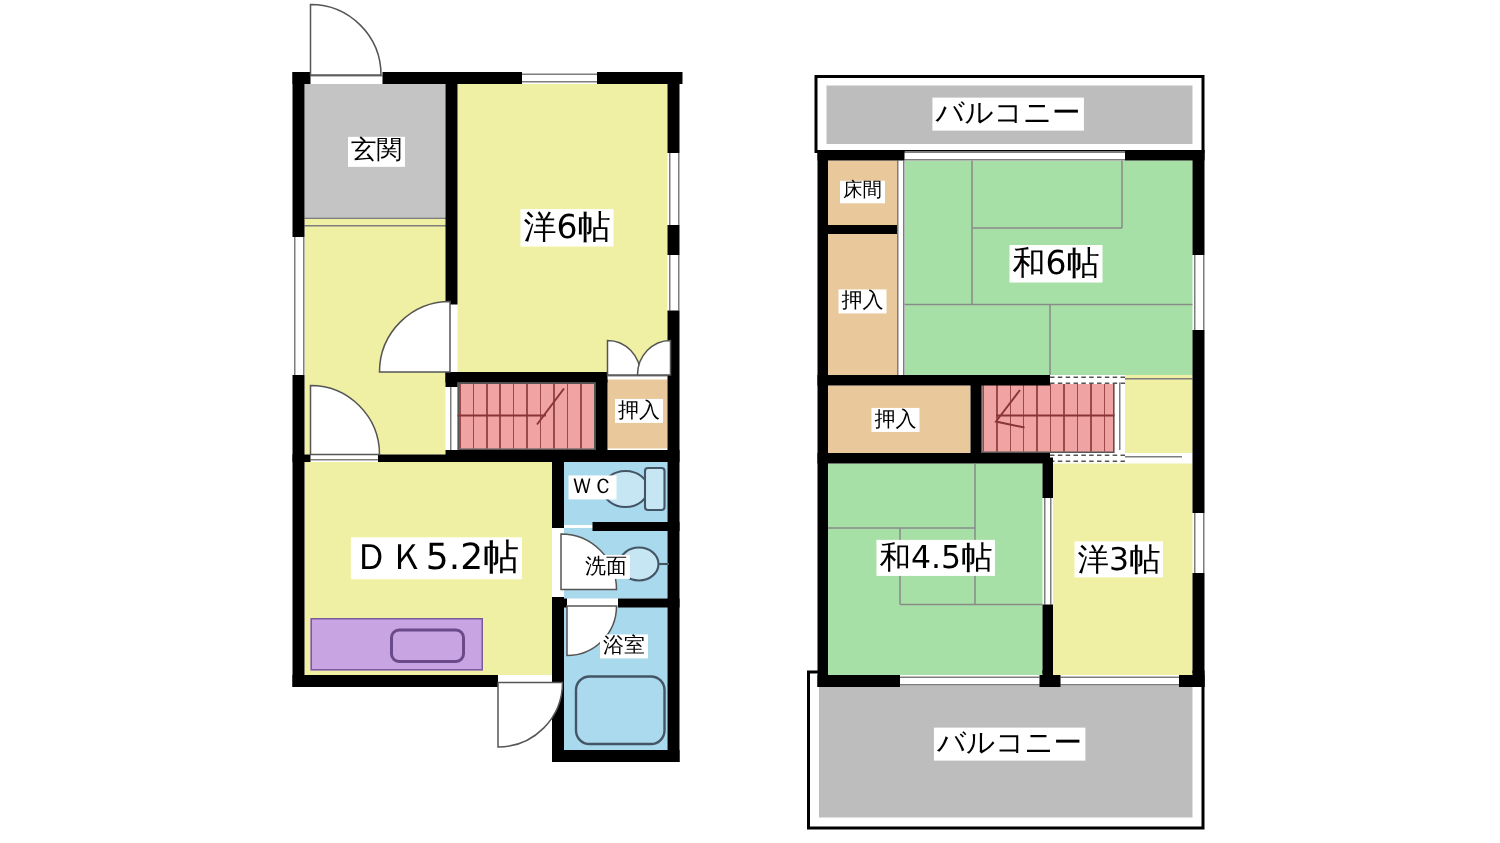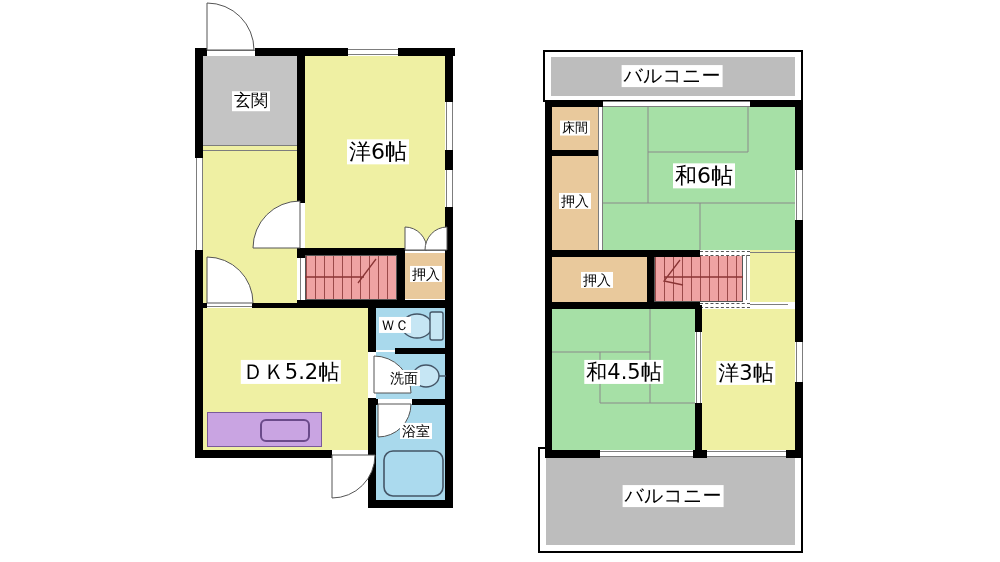--- a/index.html
+++ b/index.html
@@ -163,21 +163,21 @@
     </g>
     <rect class="tub" x="384" y="451" width="59" height="45" rx="9"></rect>
 
     <path class="arrow" d="M305,277 H364 M376,259 L358,283"></path>
     <path class="arrow" d="M743,277 H664 M680,260 L664,281 L683,285"></path>
   </svg>
 
   <span class="lbl" style="left:251px;top:101px;font-size:17px;">玄関</span>
   <span class="lbl" style="left:378px;top:152px;font-size:22px;">洋6帖</span>
   <span class="lbl" style="left:426px;top:274px;font-size:14px;">押入</span>
-  <span class="lbl" style="left:291px;top:372px;font-size:21px;">ＤＫ5.2帖</span>
+  <span class="lbl" style="left:291px;top:372px;font-size:24px;">ＤＫ5.2帖</span>
   <span class="lbl" style="left:395px;top:325px;font-size:14px;">ＷＣ</span>
   <span class="lbl" style="left:404px;top:378px;font-size:14px;">洗面</span>
   <span class="lbl" style="left:416px;top:431px;font-size:14px;">浴室</span>
 
   <span class="lbl" style="left:672px;top:76px;font-size:19px;">バルコニー</span>
   <span class="lbl" style="left:575px;top:128px;font-size:13px;">床間</span>
   <span class="lbl" style="left:575px;top:201px;font-size:14px;">押入</span>
   <span class="lbl" style="left:704px;top:176px;font-size:22px;">和6帖</span>
   <span class="lbl" style="left:597px;top:280px;font-size:14px;">押入</span>
   <span class="lbl" style="left:624px;top:372px;font-size:21px;">和4.5帖</span>

